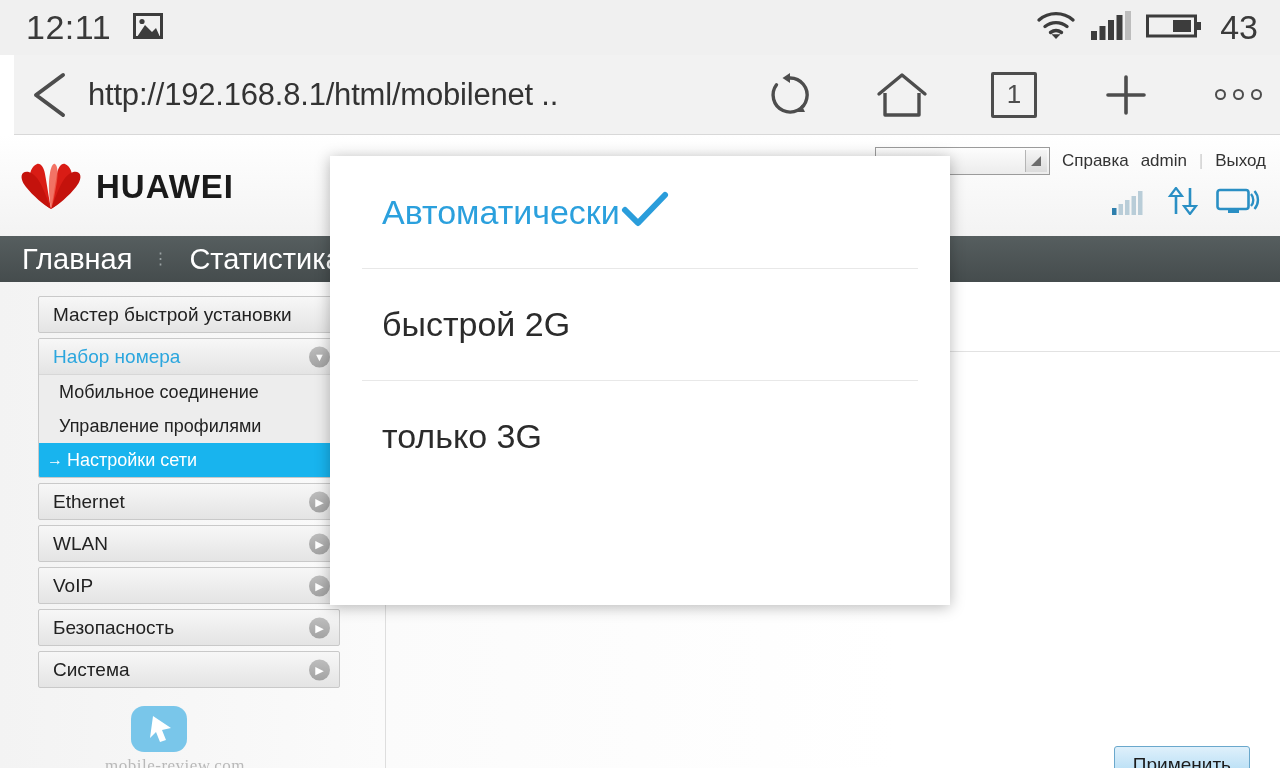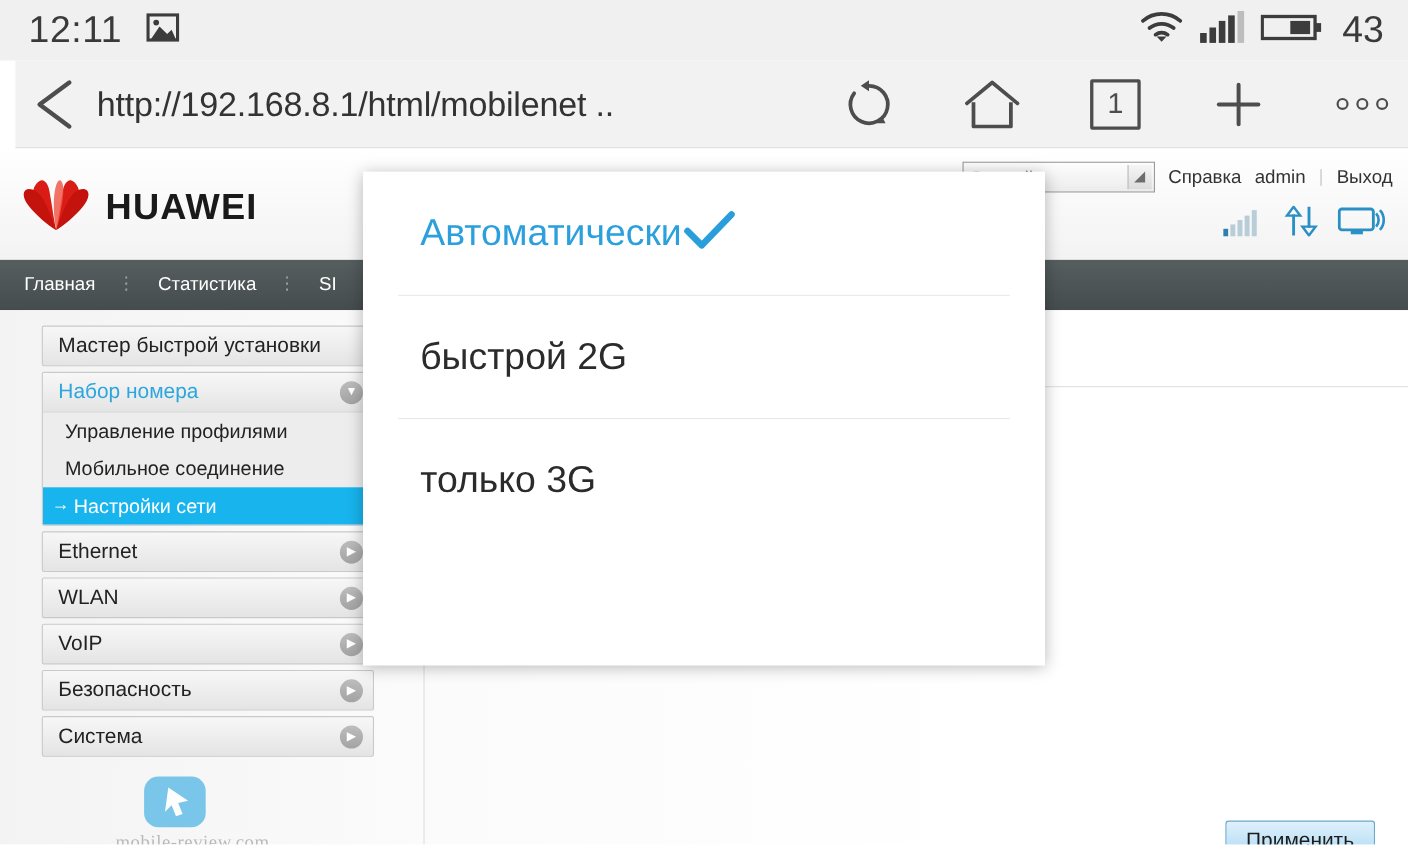--- a/index.html
+++ b/index.html
@@ -62,21 +62,21 @@
     background:linear-gradient(#f6f6f6,#dcdcdc); border-left:1px solid #b5b5b5;
     display:flex; align-items:center; justify-content:center; }
   .hdr-link { font-size:17px; color:#333; }
   .hdr-sep { color:#ccc; font-size:16px; }
   #status-icons { position:absolute; right:18px; top:52px; display:flex; align-items:flex-end; gap:16px; }
 
   #navbar {
     height:46px; background:linear-gradient(#565e5f,#454c4d);
     display:flex; align-items:center; padding-left:22px; color:#fff;
   }
-  .nav-item { font-size:17px; color:#ffffff; font-weight:500; }
+  .nav-item { font-size:29px; color:#ffffff; font-weight:500; }
   .nav-dotsep { margin:0 20px; color:#9aa2a3; font-size:16px; letter-spacing:1px; line-height:1; }
 
   #body-area { position:relative; height:486px; background:linear-gradient(90deg,#f3f3f3 0%, #fbfbfb 30%, #ffffff 70%); }
   #content-divider { position:absolute; left:385px; top:0; width:1px; height:486px; background:#dedede; }
   #content-hr { position:absolute; left:386px; top:69px; width:894px; height:1px; background:#e2e2e2; }
 
   #sidebar { position:absolute; left:38px; top:14px; width:302px;text-align:right; }
   .side-btn {
     height:37px; background:linear-gradient(#f7f7f7,#e4e4e4);
     border:1px solid #c9c9c9; border-radius:2px;
@@ -296,24 +296,24 @@
         <div class="side-btn">
           <span>Мастер быстрой установки</span>
         </div>
 
         <div class="side-group">
           <div class="side-group-head">
             <span>Набор номера</span>
             <span class="chev">▼</span>
           </div>
           <div class="side-sub">
-            <span>Управление профилями</span>
+            <span>Мобильное соединение</span>
           </div>
           <div class="side-sub">
-            <span>Мобильное соединение</span>
+            <span>Управление профилями</span>
           </div>
           <div class="side-sub active">
             <span class="arrowmark">→</span>
             <span>Настройки сети</span>
           </div>
         </div>
 
         <div class="side-btn">
           <span>Ethernet</span>
           <span class="chev">▶</span>

